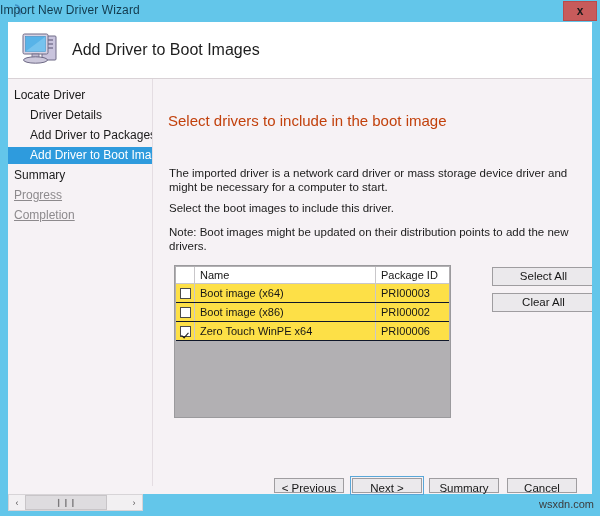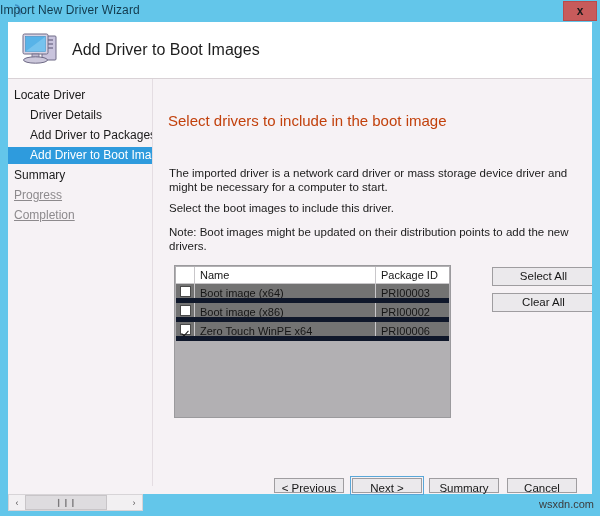--- a/index.html
+++ b/index.html
@@ -163,22 +163,22 @@
   .lb-header {
     display: flex;
     height: 17px;
     background: #ffffff;
     border-bottom: 1px solid #c9c7ca;
     box-sizing: border-box;
   }
   .lb-row {
     display: flex;
     height: 19px;
-    background: #737373;
-    border-bottom: 5px solid #0f172a;
+    background: #fde047;
+    border-bottom: 1px solid #0f172a;
     box-sizing: border-box;
   }
   .cell-check {
     width: 19px;
     border-right: 1px solid #c9c7ca;
     box-sizing: border-box;
     display: flex;
     align-items: center;
     justify-content: center;
     flex: 0 0 19px;

